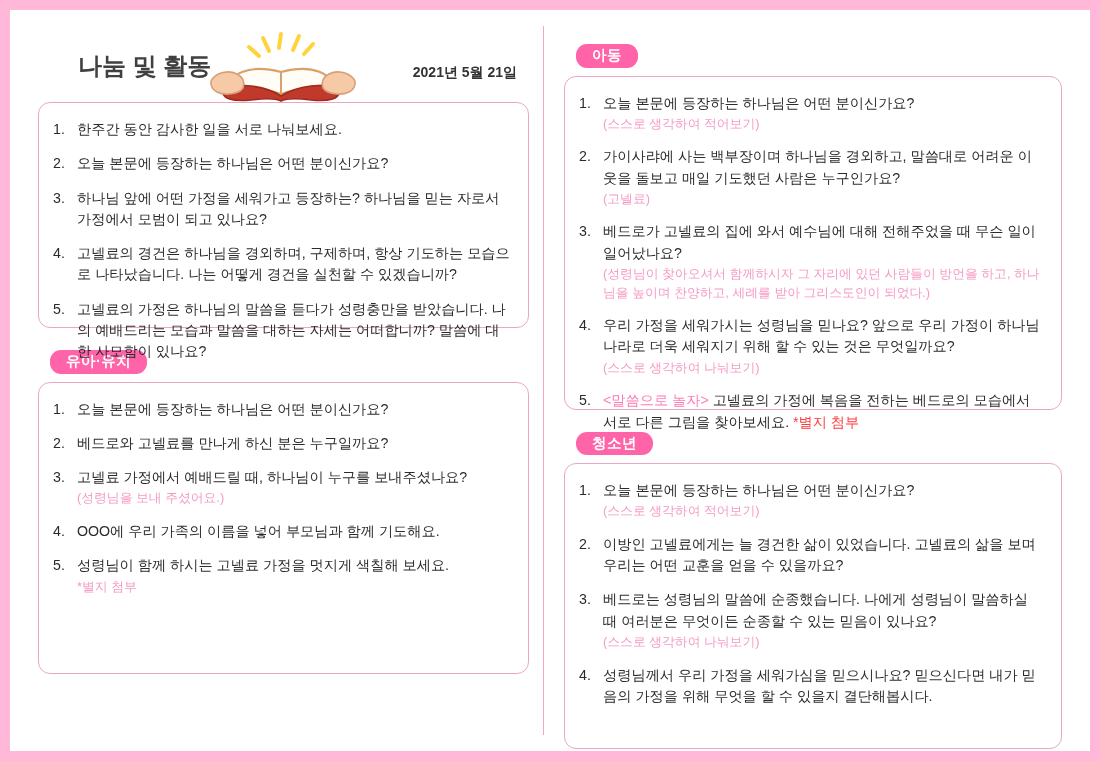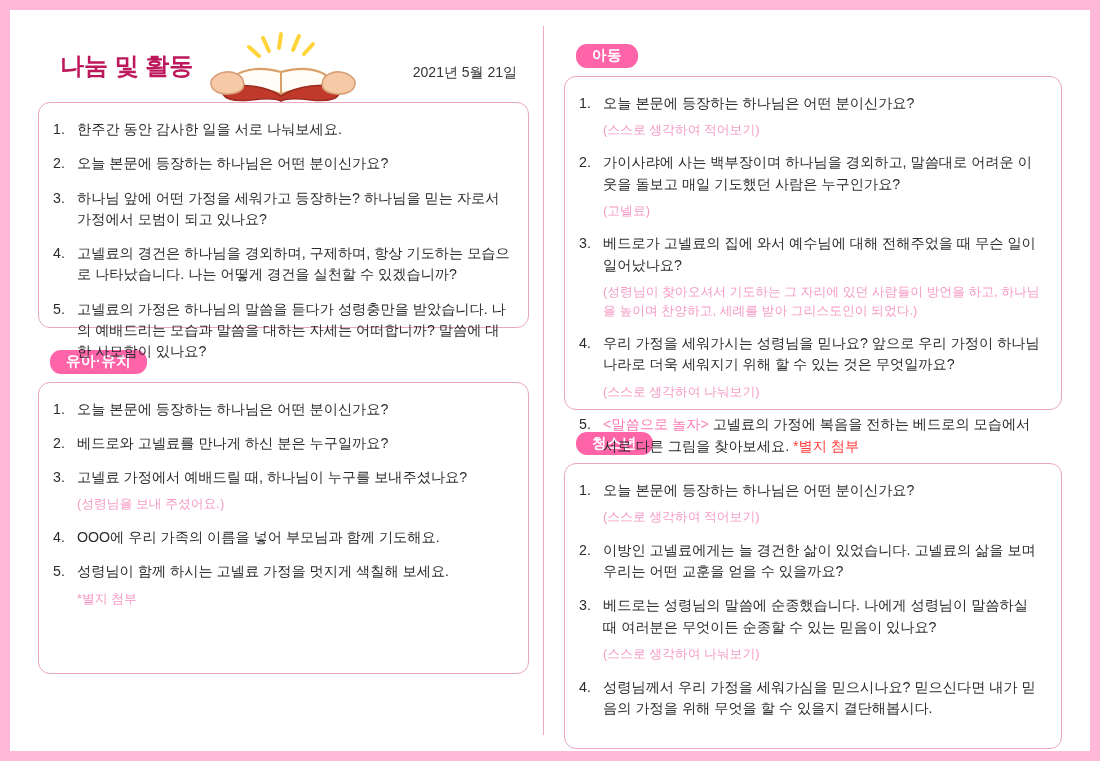--- a/index.html
+++ b/index.html
@@ -46,33 +46,33 @@
     padding: 8px 18px 0 20px;
   }
 
   
   .header {
     position: relative;
     height: 74px;
   }
   .title-main {
     position: absolute;
-    left: 22px;
+    left: 40px;
     top: 22px;
     font-size: 24px;
     font-weight: bold;
-    color: #be185d;
+    color: #404040;
     letter-spacing: 0px;
   }
   .date {
     position: absolute;
     right: 12px;
     top: 36px;
     font-size: 14px;
-    font-weight: normal;
+    font-weight: bold;
     color: #333;
   }
   .book-art {
     position: absolute;
     left: 165px;
     top: 0px;
     width: 160px;
     height: 78px;
   }
 
@@ -124,21 +124,21 @@
     left: 0;
     top: 0;
     color: #2b2b2b;
     font-size: 14.2px;
   }
   .note {
     display: block;
     color: #f59ac4;
     font-size: 12.8px;
     line-height: 1.45;
-    margin-top: 7px;
+    margin-top: 1px;
   }
   .pink-inline {
     color: #ff7ab5;
     text-align: right;
   }
   .red-inline {
     color: #ff3b3b;
   }
 
   .box-left-1 { height: 226px; }
@@ -238,21 +238,21 @@
           <li>
             <span>오늘 본문에 등장하는 하나님은 어떤 분이신가요?</span>
             <span class="note">(스스로 생각하여 적어보기)</span>
           </li>
           <li>
             <span>가이사랴에 사는 백부장이며 하나님을 경외하고, 말씀대로 어려운 이웃을 돌보고 매일 기도했던 사람은 누구인가요?</span>
             <span class="note">(고넬료)</span>
           </li>
           <li>
             <span>베드로가 고넬료의 집에 와서 예수님에 대해 전해주었을 때 무슨 일이 일어났나요?</span>
-            <span class="note">(성령님이 찾아오셔서 기도하는 그 자리에 있던 사람들이 방언을 하고, 하나님을 높이며 찬양하고, 세례를 받아 그리스도인이 되었다.)</span>
+            <span class="note">(성령님이 찾아오셔서 함께하시자 그 자리에 있던 사람들이 방언을 하고, 하나님을 높이며 찬양하고, 세례를 받아 그리스도인이 되었다.)</span>
           </li>
           <li>
             <span>우리 가정을 세워가시는 성령님을 믿나요? 앞으로 우리 가정이 하나님 나라로 더욱 세워지기 위해 할 수 있는 것은 무엇일까요?</span>
             <span class="note">(스스로 생각하여 나눠보기)</span>
           </li>
           <li>
             <span class="pink-inline">&lt;말씀으로 놀자&gt;</span><span> 고넬료의 가정에 복음을 전하는 베드로의 모습에서 서로 다른 그림을 찾아보세요. </span><span class="red-inline">*별지 첨부</span>
           </li>
         </ol>
       </div>

